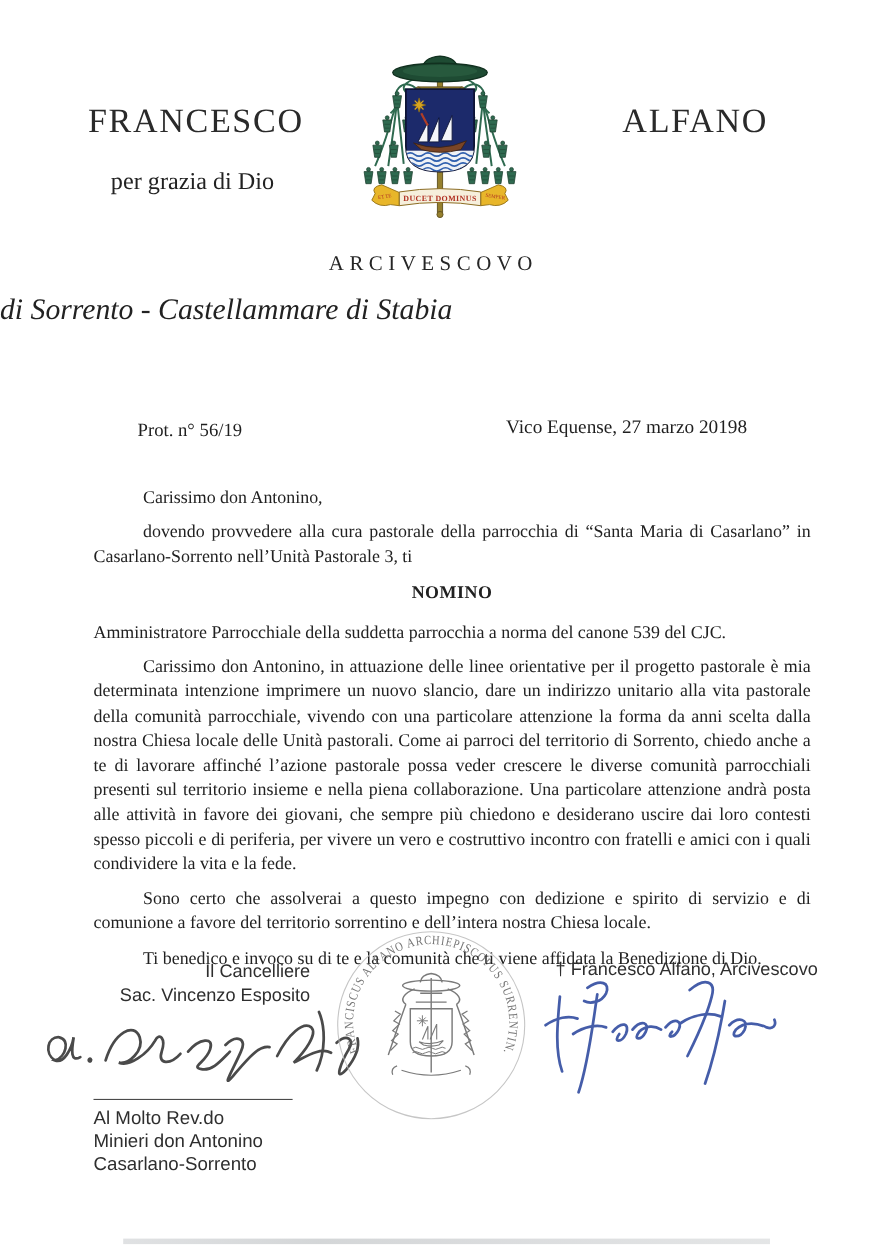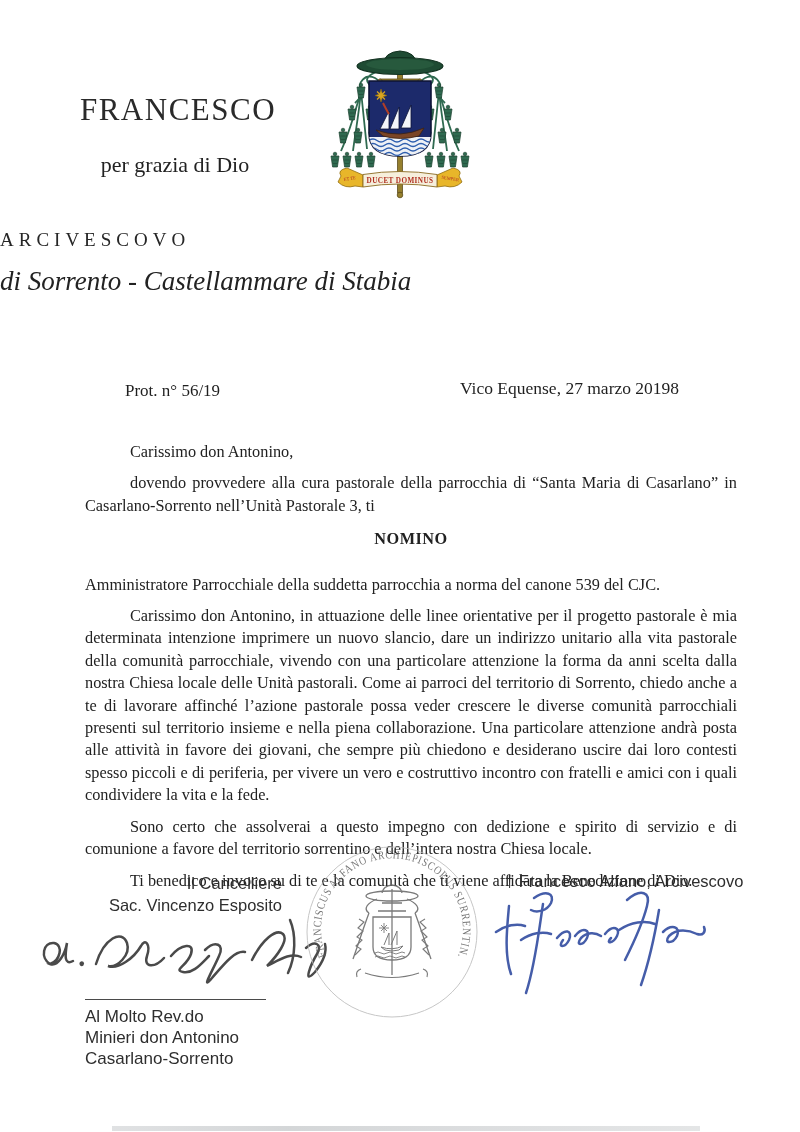--- a/index.html
+++ b/index.html
@@ -3,43 +3,44 @@
 <meta charset="utf-8">
 <style>
   html,body { margin:0; padding:0; background:#ffffff; }
   .page {
     position:relative; width:800px; height:1132px; background:#ffffff;
     font-family:"Liberation Serif", serif; color:#1f1f1f; overflow:hidden;
   }
   .abs { position:absolute; }
   .hdr-name { font-size:31px; letter-spacing:1.5px; color:#2a2a2a; text-align:center; width:240px; }
   .hdr-motto { font-size:22px; color:#222; text-align:center; }
-  .title-arc { left:0; right:12px; top:229px; text-align:left; font-size:19px; letter-spacing:5px; color:#262626; }
+  .title-arc { left:0; right:12px; top:229px; text-align:center; font-size:19px; letter-spacing:5px; color:#262626; }
   .title-see { left:0; right:0; top:266px; text-align:left; font-style:italic; font-size:27px; color:#222; }
   .prot { left:125px; top:381px; font-size:17px; }
   .dateline { left:460px; top:378px; font-size:17.5px; }
   .letter-body { left:85px; top:441px; width:652px; font-size:16.3px; line-height:22.4px; text-align:justify; color:#212121; }
   .letter-body p { margin:0 0 9px 0; text-indent:45px; }
   .letter-body p.noindent { text-indent:0; }
-  .decree { text-align:center; font-weight:bold; text-indent:0 !important; letter-spacing:.5px; margin:11px 0 23px !important; }
+  .decree { text-align:center; font-weight:bold; text-indent:0 !important; letter-spacing:.5px; margin:11px 0 13px !important; }
   .sans { font-family:"Liberation Sans", sans-serif; color:#2e2e2e; }
   .chancellor-label { left:62px; top:872px; width:220px; text-align:right; font-size:16.5px; line-height:22px; }
   .archbishop-label { left:505px; top:872px; font-size:16.5px; }
   .recipient { left:85px; top:999px; font-size:17px; line-height:21px; }
   .recipient-rule { width:181px; border-top:1.6px solid #4a4a4a; margin-bottom:6px; }
   .artifact-strip { left:112px; top:1126px; width:588px; height:5px;
     background:linear-gradient(90deg,#d8dadc 0%,#c9ccce 30%,#d2d4d6 60%,#dddfe0 100%); opacity:.8; }
   svg text { font-family:"Liberation Serif", serif; }
 </style>
 </head>
 <body>
 
 <div class="page">
 
   <div class="abs hdr-name" style="left:58px; top:92px;">FRANCESCO</div>
+  <div class="abs hdr-name" style="left:512px; top:92px;">ALFANO</div>
   <div class="abs hdr-motto" style="left:60px; top:152px; width:230px;">per grazia di Dio</div>
 
   <svg class="abs" style="left:325px; top:23px;" width="150" height="182" viewBox="0 0 150 182">
     <defs>
       <clipPath id="shieldClip">
         <path d="M 44,58 L 106,58 L 106,110 Q 106,133 75,133 Q 44,133 44,110 Z"></path>
       </clipPath>
       <g id="tassel">
         <circle cx="0" cy="0" r="1.8" fill="#2f6a50" stroke="#1c3f2e" stroke-width="0.6"></circle>
         <path d="M -4,2 L 4,2 L 2.4,13 L -2.4,13 Z" fill="#2f6a50" stroke="#1c3f2e" stroke-width="0.7"></path>

